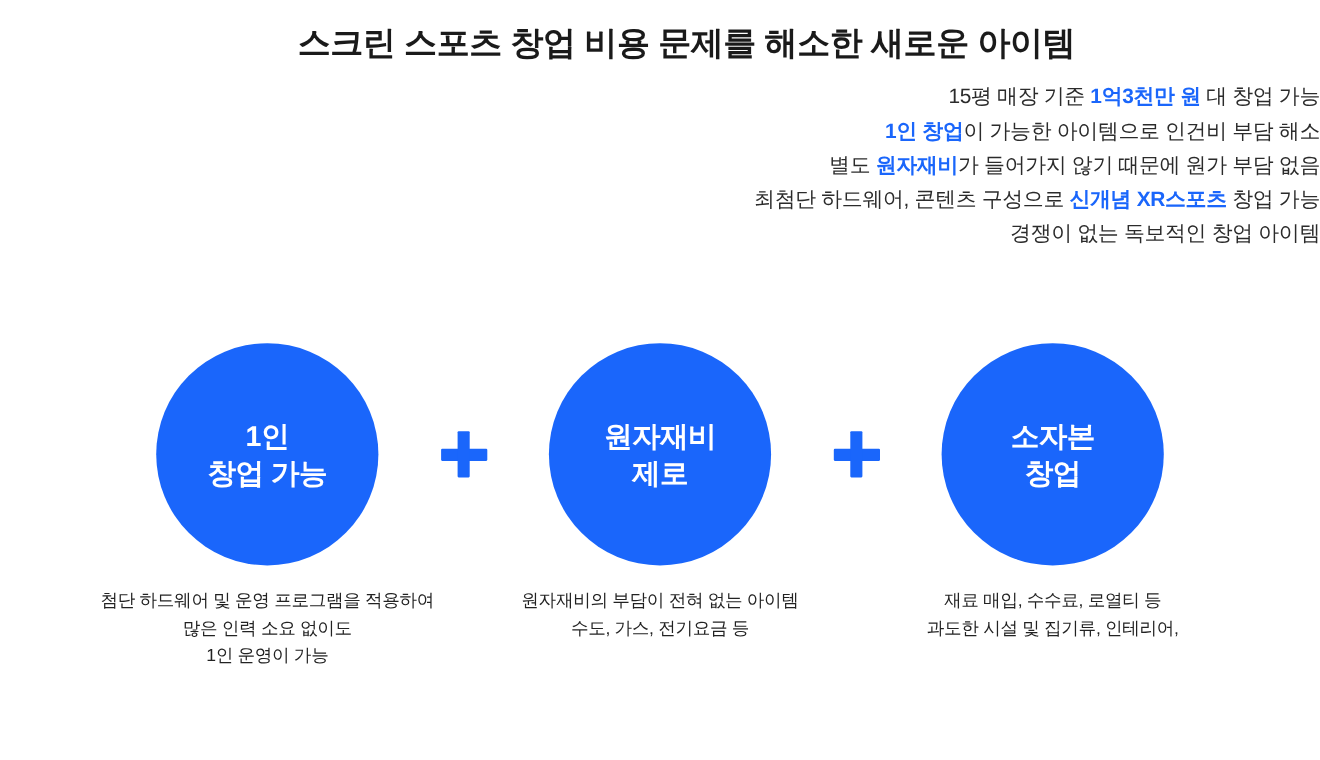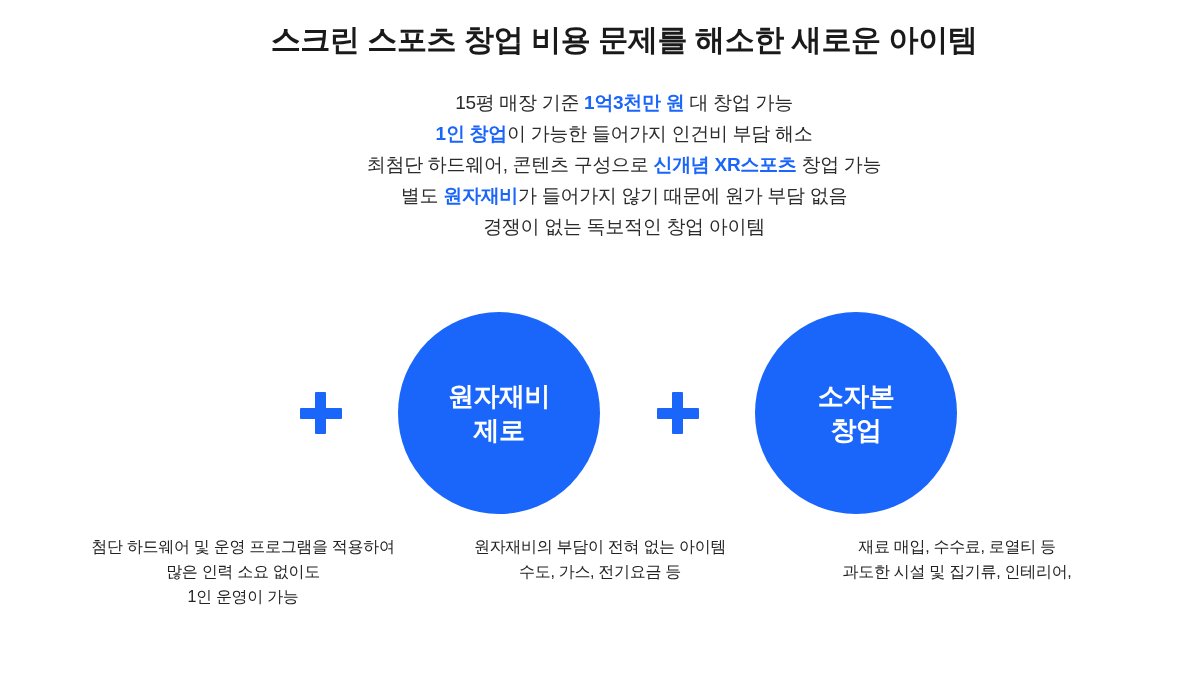--- a/index.html
+++ b/index.html
@@ -29,21 +29,22 @@
   }
   .title {
     font-size: 30px;
     font-weight: 700;
     color: #1a1a1a;
     letter-spacing: -0.4px;
     line-height: 1.3;
     margin: 0;
   }
   .subtitle-block {
-    margin-top: 28px;
+    margin-top: 14px;
+    text-align: right;
   }
   .sub-line {
     font-size: 19px;
     font-weight: 400;
     color: #2b2b2b;
     line-height: 31px;
     letter-spacing: -0.3px;
     white-space: nowrap;
   }
   .hl {
@@ -152,28 +153,34 @@
 </style>
 </head>
 <body>
 
 <div class="page">
 
   <div class="header">
     <h1 class="title">스크린 스포츠 창업 비용 문제를 해소한 새로운 아이템</h1>
     <div class="subtitle-block" id="subtitle-block">
         <div class="sub-line"><span>15평 매장 기준 </span><span class="hl">1억3천만 원</span><span> 대 창업 가능</span></div>
-        <div class="sub-line"><span class="hl">1인 창업</span><span>이 가능한 들어가지 인건비 부담 해소</span></div>
+        <div class="sub-line"><span class="hl">1인 창업</span><span>이 가능한 아이템으로 인건비 부담 해소</span></div>
+        <div class="sub-line"><span>별도 </span><span class="hl">원자재비</span><span>가 들어가지 않기 때문에 원가 부담 없음</span></div>
         <div class="sub-line"><span>최첨단 하드웨어, 콘텐츠 구성으로 </span><span class="hl">신개념 XR스포츠</span><span> 창업 가능</span></div>
-        <div class="sub-line"><span>별도 </span><span class="hl">원자재비</span><span>가 들어가지 않기 때문에 원가 부담 없음</span></div>
         <div class="sub-line"><span>경쟁이 없는 독보적인 창업 아이템</span></div>
       </div>
   </div>
 
   <div class="circle-row" id="circle-row">
+      <div class="circle-col">
+        <div class="circle">
+          <div class="circle-line">1인</div>
+          <div class="circle-line">창업 가능</div>
+        </div>
+      </div>
       <div class="plus-wrap">
         <div class="plus"></div>
       </div>
       <div class="circle-col">
         <div class="circle">
           <div class="circle-line">원자재비</div>
           <div class="circle-line">제로</div>
         </div>
       </div>
       <div class="plus-wrap">

